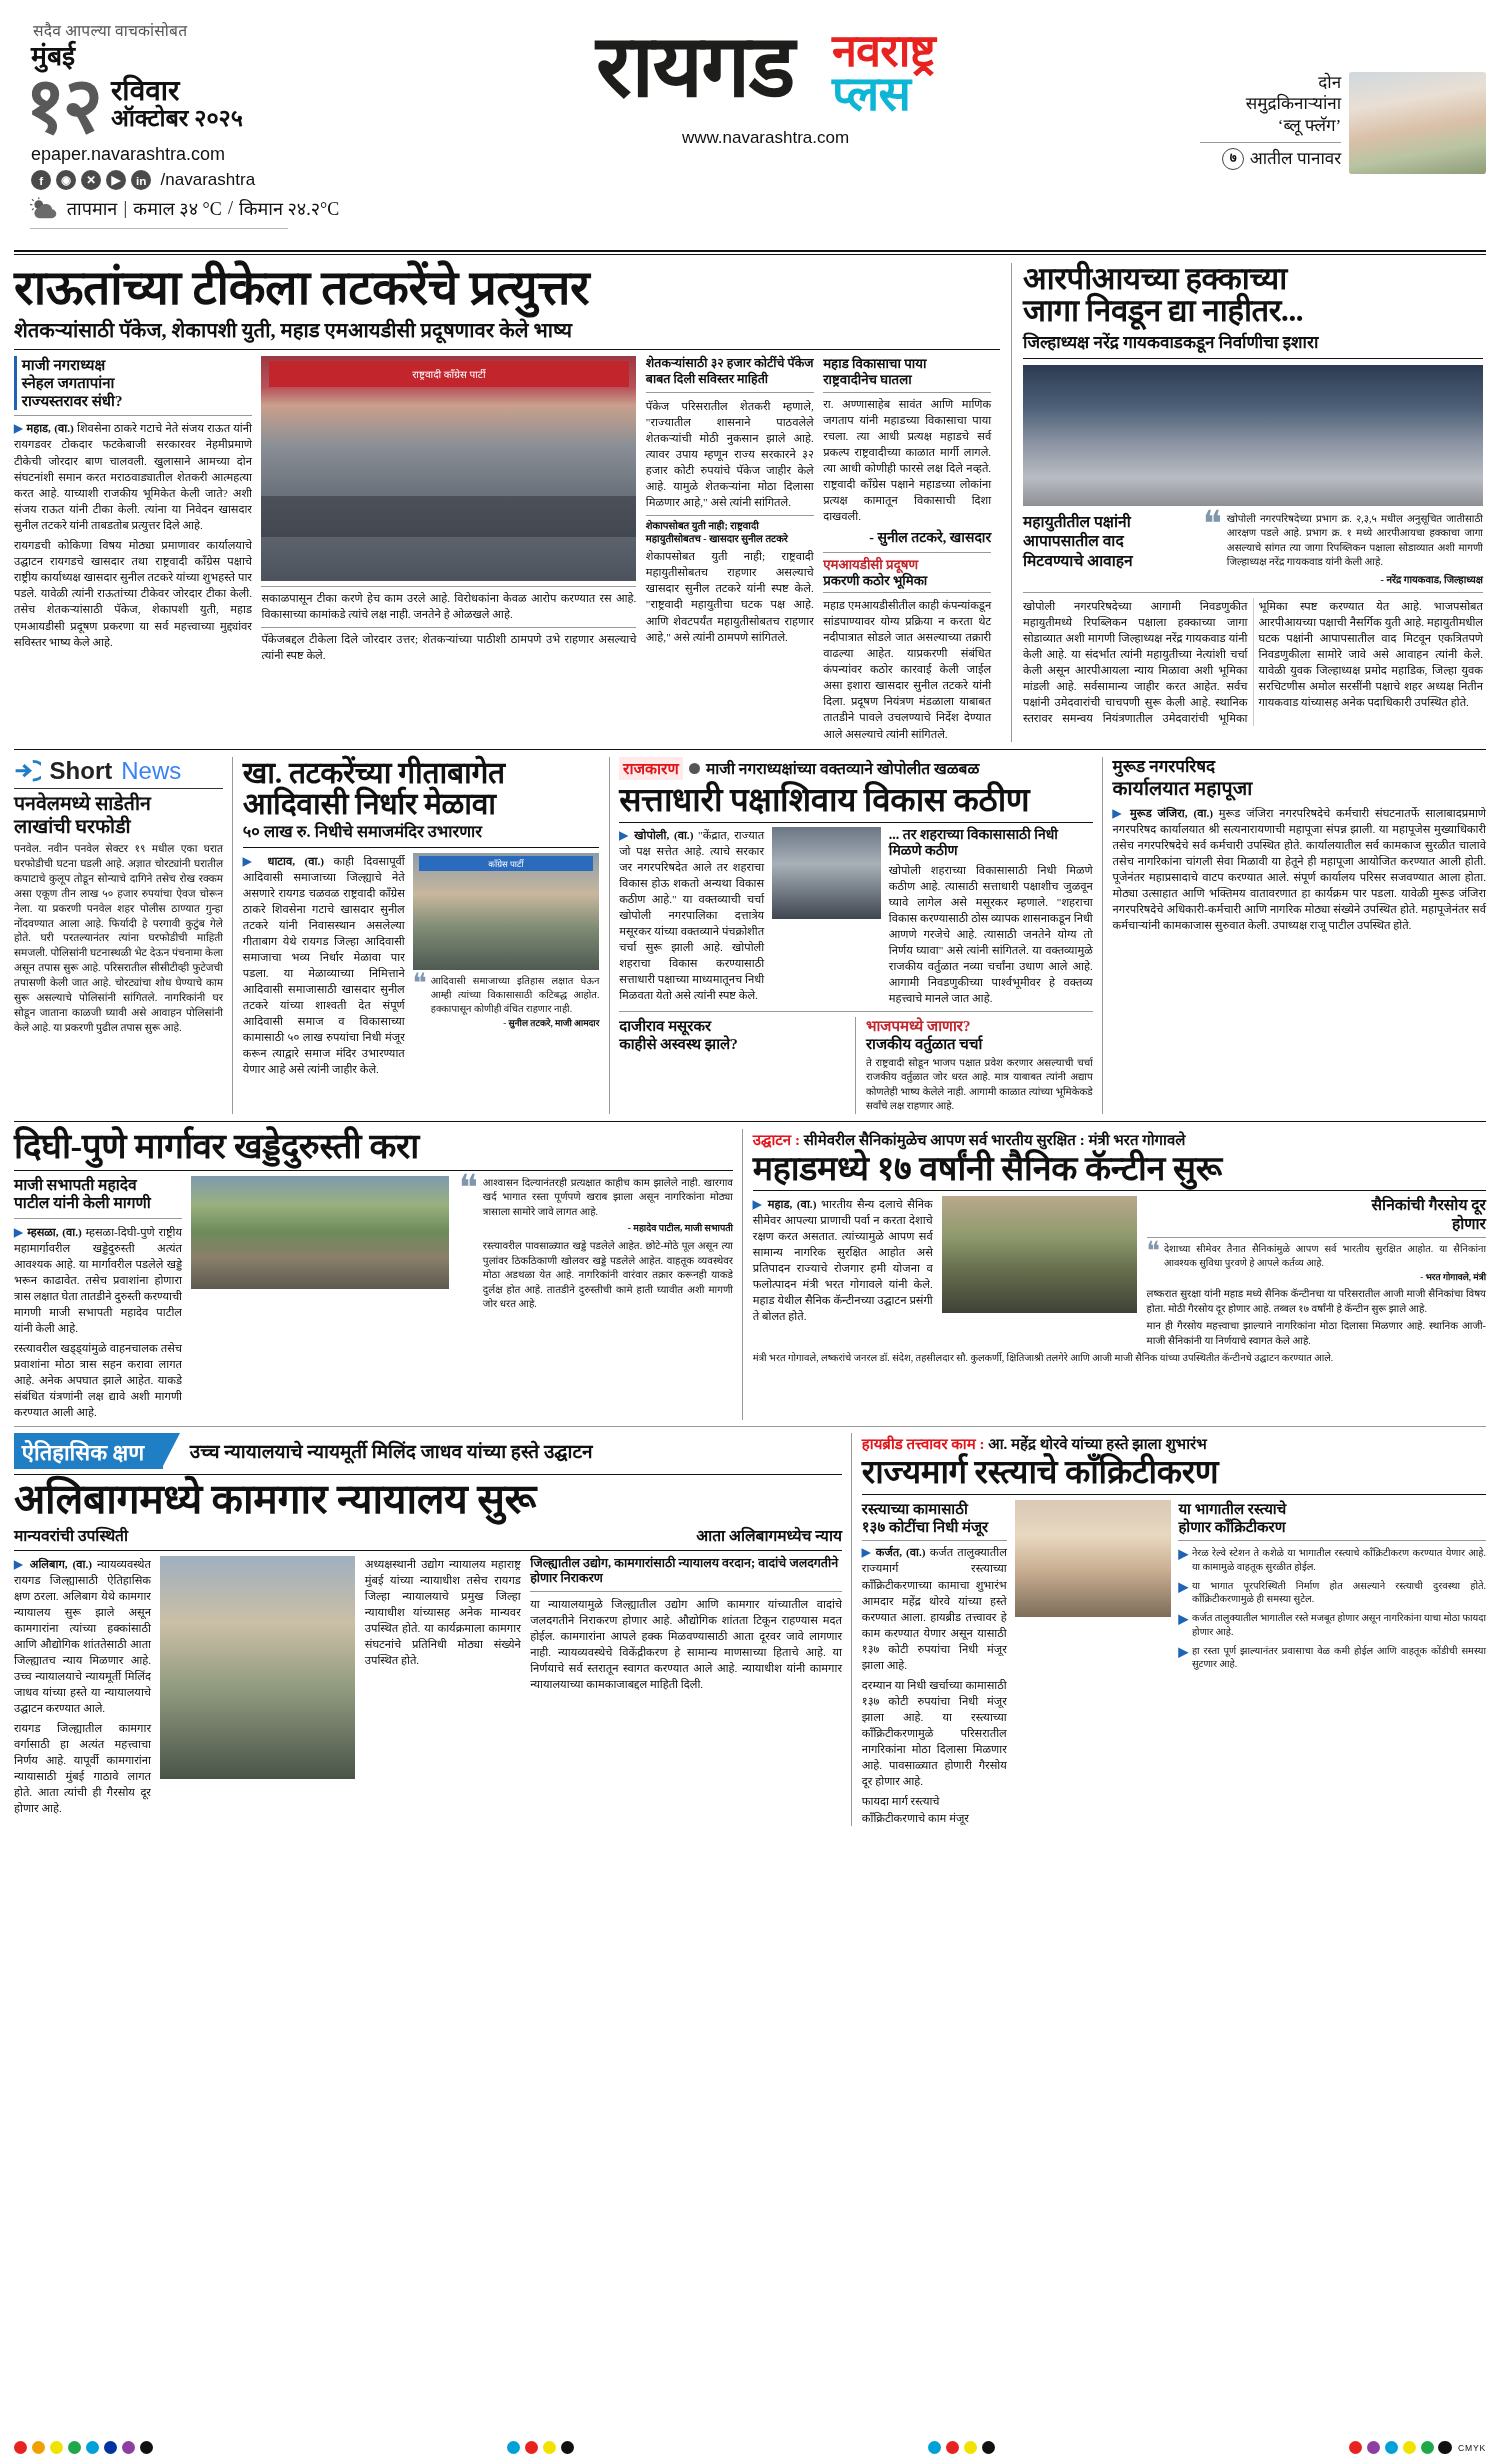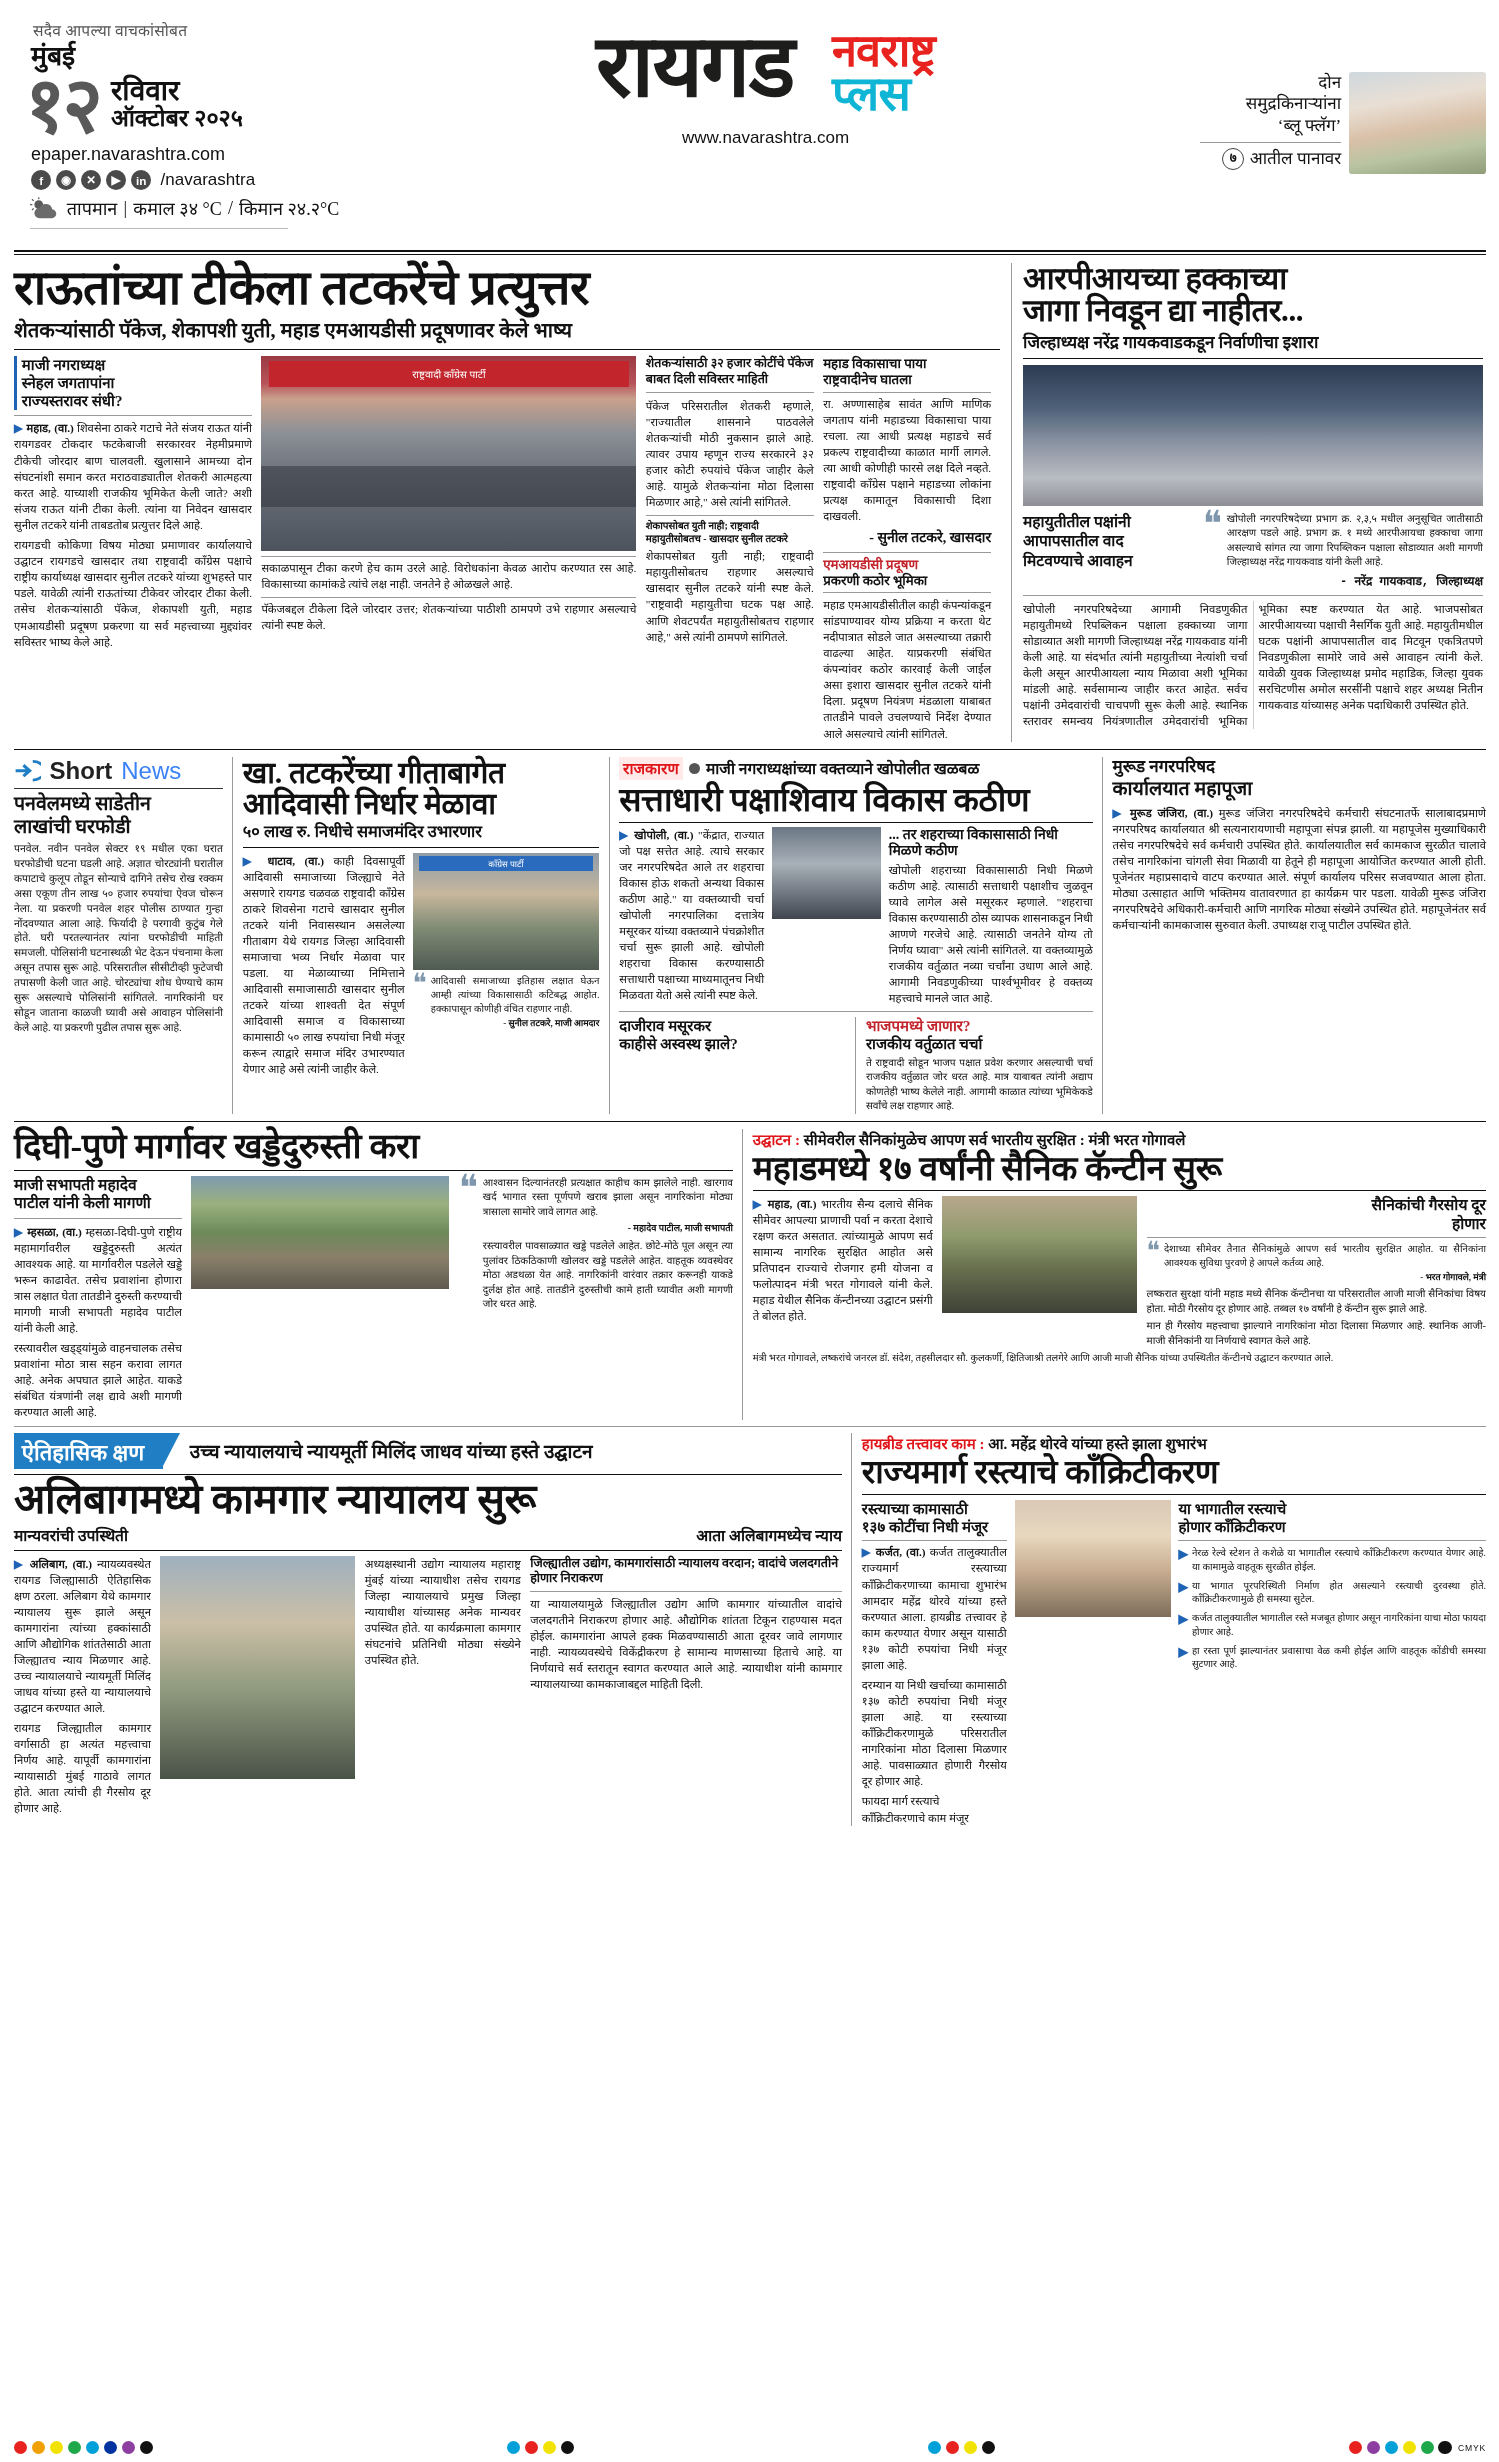--- a/index.html
+++ b/index.html
@@ -180,21 +180,21 @@
           </div>
           <div style="border-top:0.8px solid #999;margin:4.7px 0;"></div>
           <div class="body-txt">
             <span class="bullet-arrow">▶ </span><b>महाड, (वा.)</b>
             <span>शिवसेना ठाकरे गटाचे नेते संजय राऊत यांनी रायगडवर टोकदार फटकेबाजी सरकारवर नेहमीप्रमाणे टीकेची जोरदार बाण चालवली. खुलासाने आमच्या दोन संघटनांशी समान करत मराठवाड्यातील शेतकरी आत्महत्या करत आहे. याच्याशी राजकीय भूमिकेत केली जाते? अशी संजय राऊत यांनी टीका केली. त्यांना या निवेदन खासदार सुनील तटकरे यांनी ताबडतोब प्रत्युत्तर दिले आहे.</span>
           </div>
           <div class="body-txt" style="margin-top:4.7px;">रायगडची कोकिणा विषय मोठ्या प्रमाणावर कार्यालयाचे उद्घाटन रायगडचे खासदार तथा राष्ट्रवादी काँग्रेस पक्षाचे राष्ट्रीय कार्याध्यक्ष खासदार सुनील तटकरे यांच्या शुभहस्ते पार पडले. यावेळी त्यांनी राऊतांच्या टीकेवर जोरदार टीका केली. तसेच शेतकऱ्यांसाठी पॅकेज, शेकापशी युती, महाड एमआयडीसी प्रदूषण प्रकरणा या सर्व महत्त्वाच्या मुद्द्यांवर सविस्तर भाष्य केले आहे.</div>
         </div>
 
         <div class="col" style="width:375px;">
-          <div class="photo" style="height:195px;background:
+          <div class="photo" style="height:225px;background:
                linear-gradient(180deg,#9a3a42 0%, #b7525a 14%, #c9a08c 22%, #8a8f96 40%, #6d737c 60%, #4d535c 100%);">
             <div style="position:absolute;top:4.7px;left:7.8px;right:7.8px;height:26.6px;background:#c2252c;
                  color:#fff;font-size:10.2px;display:flex;align-items:center;justify-content:center;">
               <span>राष्ट्रवादी काँग्रेस पार्टी</span>
             </div>
             <div style="position:absolute;bottom:44px;left:0;right:0;height:41px;background:rgba(20,20,30,.35);"></div>
           </div>
           <div style="border-top:0.8px solid #999;margin-top:4.7px;"></div>
           <div class="body-txt" style="margin-top:3.1px;">
             सकाळपासून टीका करणे हेच काम उरले आहे. विरोधकांना केवळ आरोप करण्यात रस आहे. विकासाच्या कामांकडे त्यांचे लक्ष नाही. जनतेने हे ओळखले आहे.
@@ -248,21 +248,21 @@
       <div class="row" style="gap:7.8px;margin-top:6.2px;">
         <div style="width:172px;">
           <div style="font-size:15.6px;font-weight:bold;line-height:1.25;">महायुतीतील पक्षांनी</div>
           <div style="font-size:15.6px;font-weight:bold;line-height:1.25;">आपापसातील वाद</div>
           <div style="font-size:15.6px;font-weight:bold;line-height:1.25;">मिटवण्याचे आवाहन</div>
         </div>
         <div style="flex:1;display:flex;gap:4.7px;">
           <span class="quote-mark">❝</span>
           <div>
             <div class="body-txt" style="font-size:10.2px;">खोपोली नगरपरिषदेच्या प्रभाग क्र. २,३,५ मधील अनुसूचित जातीसाठी आरक्षण पडले आहे. प्रभाग क्र. १ मध्ये आरपीआयचा हक्काचा जागा असल्याचे सांगत त्या जागा रिपब्लिकन पक्षाला सोडाव्यात अशी मागणी जिल्हाध्यक्ष नरेंद्र गायकवाड यांनी केली आहे.</div>
-            <div style="font-size:12px;font-weight:bold;text-align:right;margin-top:2.3px;font-family:Liberation Mono, monospace;">- नरेंद्र गायकवाड, जिल्हाध्यक्ष</div>
+            <div style="font-size:10px;font-weight:bold;text-align:right;margin-top:2.3px;">- नरेंद्र गायकवाड, जिल्हाध्यक्ष</div>
           </div>
         </div>
       </div>
       <div style="border-top:0.8px solid #999;margin:5.5px 0;"></div>
       <div class="body-txt" style="column-count:2;column-gap:11px;column-rule:0.8px solid #ccc;">खोपोली नगरपरिषदेच्या आगामी निवडणुकीत महायुतीमध्ये रिपब्लिकन पक्षाला हक्काच्या जागा सोडाव्यात अशी मागणी जिल्हाध्यक्ष नरेंद्र गायकवाड यांनी केली आहे. या संदर्भात त्यांनी महायुतीच्या नेत्यांशी चर्चा केली असून आरपीआयला न्याय मिळावा अशी भूमिका मांडली आहे. सर्वसामान्य जाहीर करत आहेत. सर्वच पक्षांनी उमेदवारांची चाचपणी सुरू केली आहे. स्थानिक स्तरावर समन्वय नियंत्रणातील उमेदवारांची भूमिका भूमिका स्पष्ट करण्यात येत आहे. भाजपसोबत आरपीआयच्या पक्षाची नैसर्गिक युती आहे. महायुतीमधील घटक पक्षांनी आपापसातील वाद मिटवून एकत्रितपणे निवडणुकीला सामोरे जावे असे आवाहन त्यांनी केले. यावेळी युवक जिल्हाध्यक्ष प्रमोद महाडिक, जिल्हा युवक सरचिटणीस अमोल सरसींनी पक्षाचे शहर अध्यक्ष नितीन गायकवाड यांच्यासह अनेक पदाधिकारी उपस्थित होते.</div>
     </div>
   </div>
 
   <div style="border-top:1.6px solid #111;margin-top:7.8px;"></div>
 

